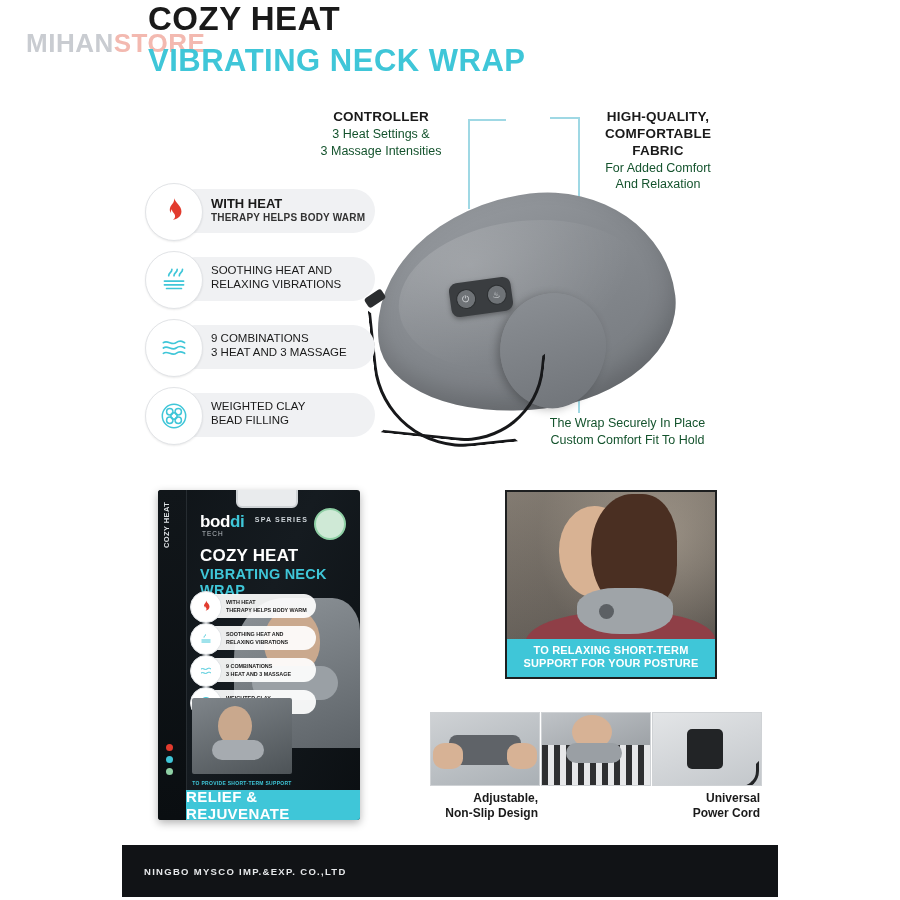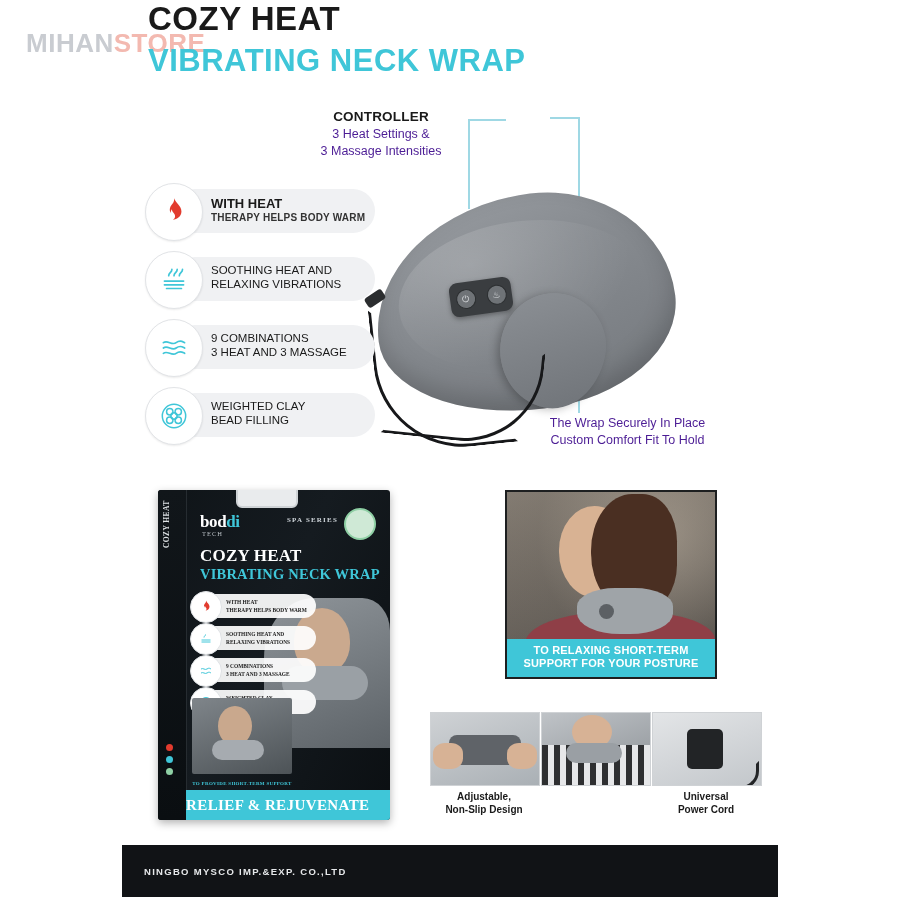--- a/index.html
+++ b/index.html
@@ -70,21 +70,21 @@
     line-height: 1.25;
   }
   .callout .co-title {
     font-weight: bold;
     font-size: 13.5px;
     color: #1a1a1a;
     letter-spacing: 0.2px;
   }
   .callout .co-sub {
     font-size: 12.5px;
-    color: #4c1d95;
+    color: #14532d;
     margin-top: 1px;
   }
 
   #callout-controller { left: 296px; top: 14px; width: 170px; }
   #callout-fabric { left: 578px; top: 14px; width: 160px; }
   #callout-strap { left: 520px; top: 320px; width: 215px; }
 
   
   .line {
     position: absolute;
@@ -245,26 +245,25 @@
   .bottom {
     position: absolute;
     left: 0; top: 470px;
     width: 900px; height: 370px;
   }
 
   
   .box-photo {
     position: absolute;
     left: 158px; top: 20px;
-    width: 232px; height: 330px;
+    width: 202px; height: 330px;
     background: linear-gradient(115deg,#0f1418 0%, #151b20 45%, #0b0f12 100%);
     border-radius: 3px;
     overflow: hidden;
     box-shadow: 0 3px 8px rgba(0,0,0,0.3);
-    font-family: Liberation Serif, serif;
   }
   .box-hang {
     position: absolute;
     left: 78px; top: -12px;
     width: 58px; height: 26px;
     border: 2px solid #cfd3d6;
     border-radius: 6px;
     background: #e9ebed;
   }
   .box-spine {
@@ -514,23 +513,23 @@
   .thumb-col { width: 108px; }
   .thumb-img {
     width: 108px; height: 72px;
     border: 1px solid #cfd2d5;
     overflow: hidden;
     position: relative;
     background: #e9eaec;
   }
   .thumb-cap {
     margin-top: 5px;
-    font-size: 10px;
-    font-weight: bold;
-    text-align: center;
+    font-size: 12px;
+    font-weight: bold;
+    text-align: right;
     color: #1a1a1a;
     line-height: 1.25;
   }
   .t1 { background: linear-gradient(160deg,#cfd2d5,#aab0b5); }
   .t1 .band {
     position: absolute;
     left: 18px; top: 22px;
     width: 72px; height: 30px;
     background: #5f6368;
     border-radius: 8px;
@@ -636,20 +635,27 @@
   <div class="hero">
 
     <div class="callout" id="callout-controller">
       <div class="co-title">CONTROLLER</div>
       <div class="co-sub">3 Heat Settings &amp;</div>
       <div class="co-sub">3 Massage Intensities</div>
     </div>
     <div class="line" style="left:468px; top:24px; width:1.5px; height:90px;"></div>
     <div class="line" style="left:468px; top:24px; width:38px; height:1.5px;"></div>
 
+    <div class="callout" id="callout-fabric">
+      <div class="co-title">HIGH-QUALITY,</div>
+      <div class="co-title">COMFORTABLE</div>
+      <div class="co-title">FABRIC</div>
+      <div class="co-sub">For Added Comfort</div>
+      <div class="co-sub">And Relaxation</div>
+    </div>
     <div class="line" style="left:578px; top:22px; width:1.5px; height:152px;"></div>
     <div class="line" style="left:550px; top:22px; width:30px; height:1.5px;"></div>
     <div class="dot" style="left:564px; top:170px;"></div>
 
     <div class="callout" id="callout-strap">
       <div class="co-sub">The Wrap Securely In Place</div>
       <div class="co-sub">Custom Comfort Fit To Hold</div>
     </div>
     <div class="line" style="left:578px; top:208px; width:1.5px; height:110px;"></div>
     <div class="dot" style="left:575px; top:204px;"></div>

